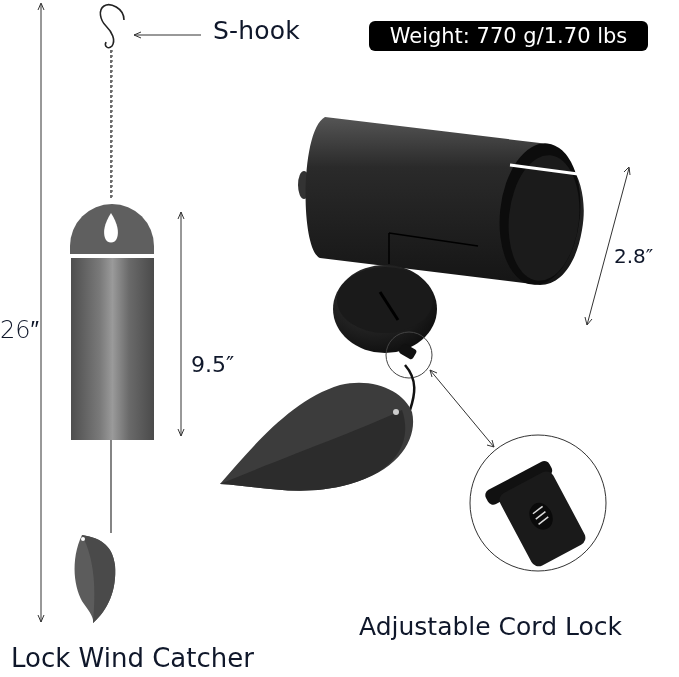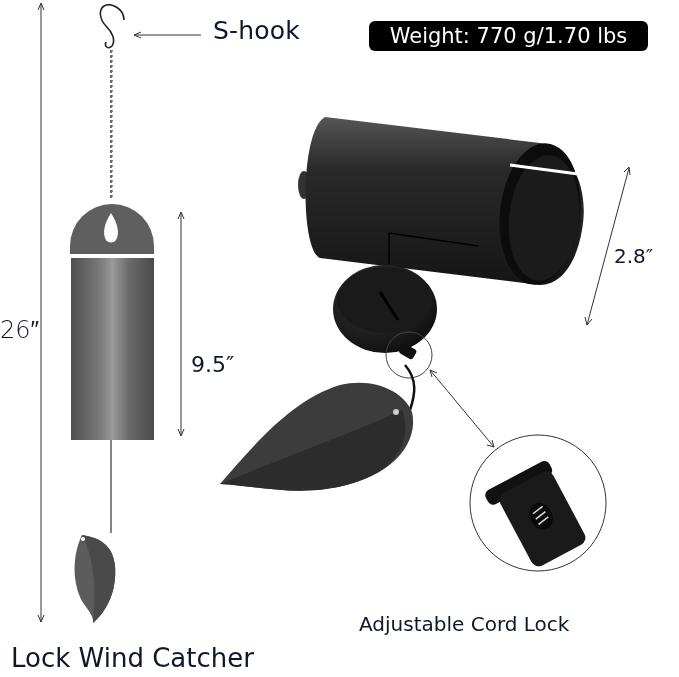--- a/index.html
+++ b/index.html
@@ -7,21 +7,21 @@
          font-family: "DejaVu Sans", sans-serif; color: #222; }
   .label { position: absolute; color: #0f172a; white-space: nowrap; }
   .shook { left: 213px; top: 16px; font-size: 25px; letter-spacing: 0.2px; }
   .weight { left: 369px; top: 21px; width: 279px; height: 30px; background: #000;
             border-radius: 6px; color: #fff; font-size: 21px; display: flex;
             align-items: center; justify-content: center; }
   .dim26 { left: 0px; top: 316px; font-size: 24px; font-weight: 300; }
   .dim95 { left: 191px; top: 316px; font-size: 22px; margin-top: 36px; }
   .dim34 { left: 614px; top: 244px; font-size: 20px; }
   .leafcap { left: 11px; top: 643px; font-size: 26px; }
-  .cordcap { left: 359px; top: 612px; font-size: 20px; }
+  .cordcap { left: 359px; top: 612px; font-size: 25px; }
   svg.scene { position: absolute; left: 0; top: 0; }
 </style>
 </head>
 <body>
 
 <svg class="scene" width="679" height="677" viewBox="0 0 679 677">
   <defs>
     <linearGradient id="tubeGrad" x1="0" x2="1" y1="0" y2="0">
       <stop offset="0" stop-color="#4e4e4e"></stop>
       <stop offset="0.35" stop-color="#7a7a7a"></stop>

